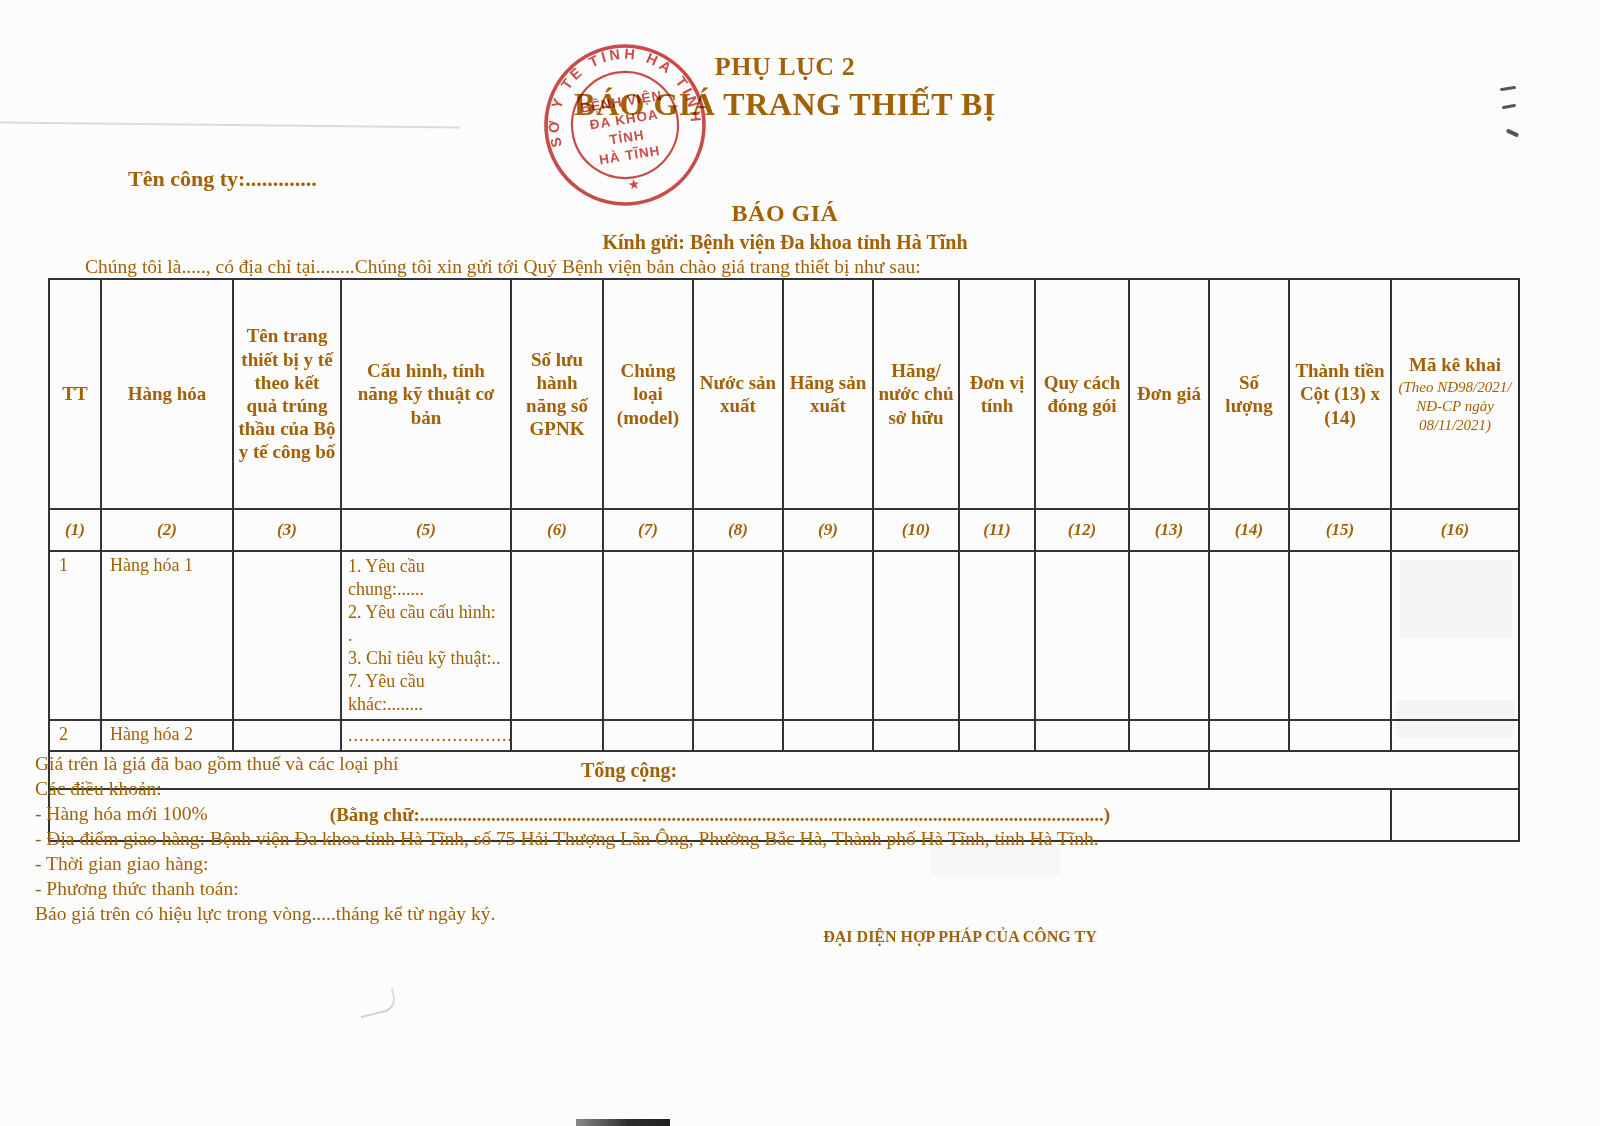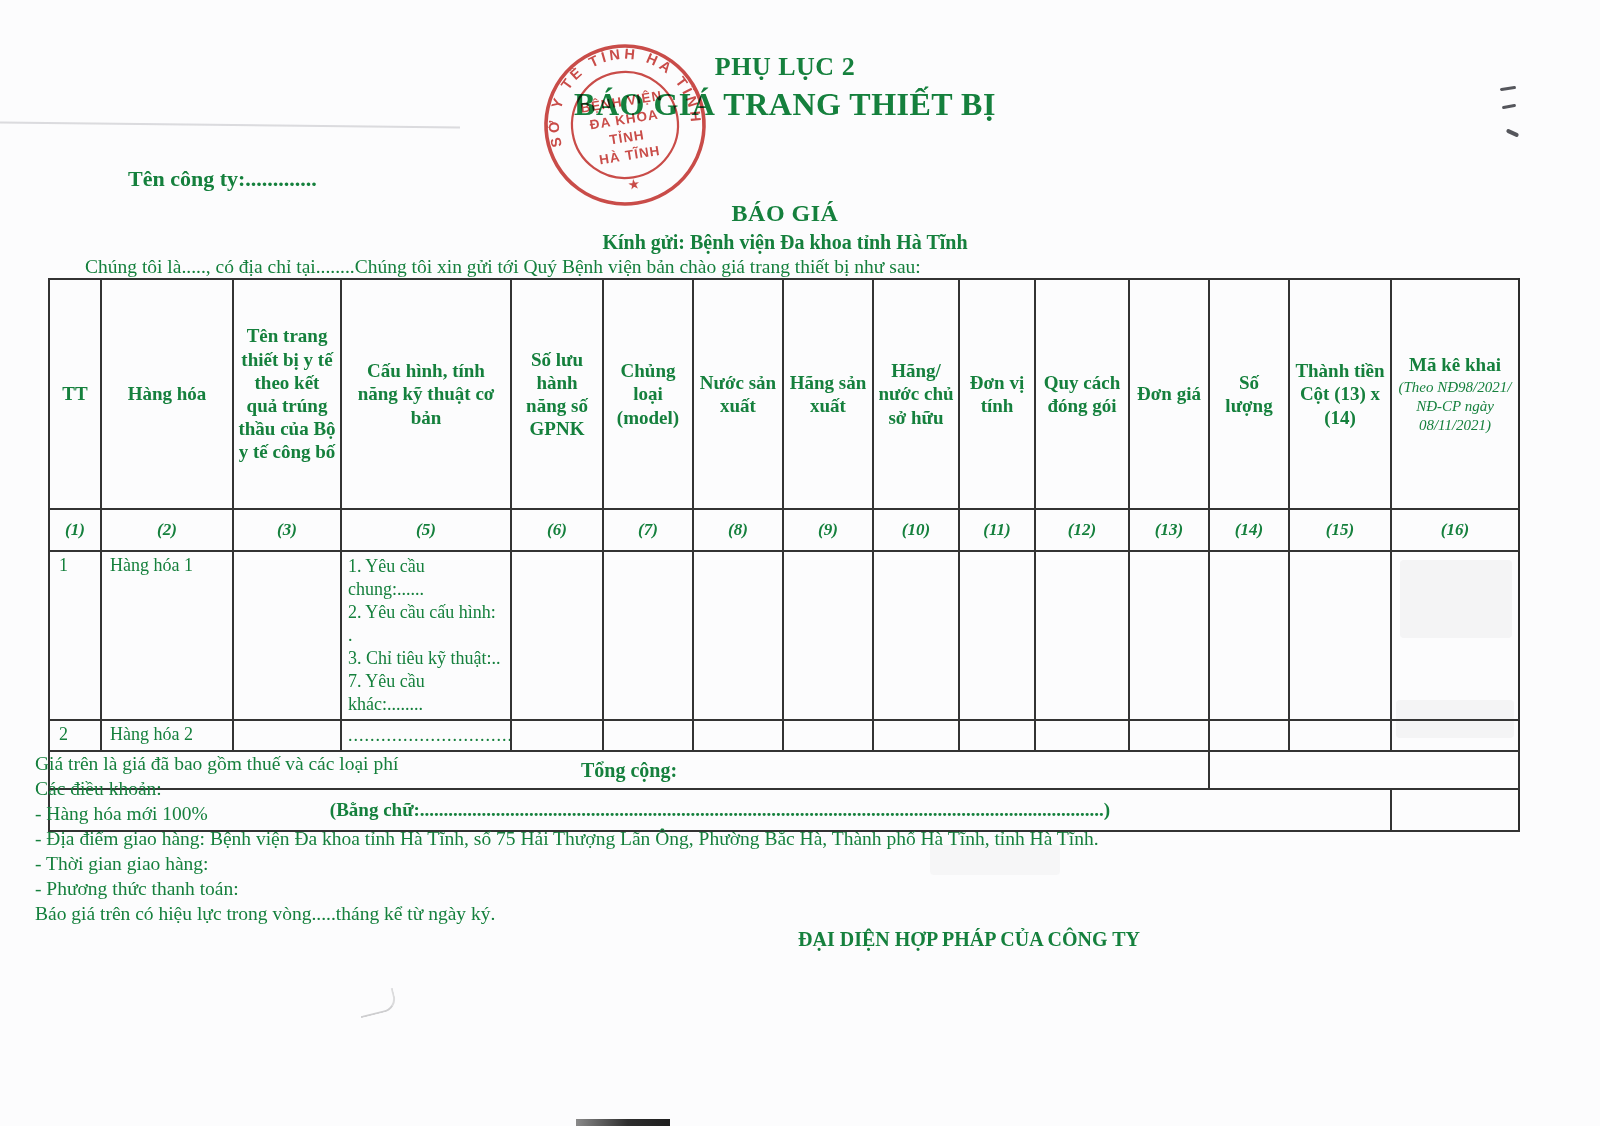--- a/index.html
+++ b/index.html
@@ -3,21 +3,21 @@
 <meta charset="utf-8">
 <style>
   * { box-sizing: border-box; }
   html,body { margin:0; padding:0; background:#e8e8e8; }
   .page {
     position: relative;
     width: 1600px; height: 1126px;
     margin: 0 auto;
     background: #fcfcfd;
     font-family: "Liberation Serif", serif;
-    color: #15803d;
+    color: #a16207;
     overflow: hidden;
   }
   
   .centered-line { position:absolute; left:0; width:1570px; text-align:center; }
   .appendix-title { top:52px; font-size:26px; font-weight:bold; letter-spacing:.5px; }
   .doc-title     { top:86px; font-size:32px; font-weight:bold; letter-spacing:.5px; }
   .reference-line{ top:132px; font-size:22px; font-weight:bold; font-style:italic; white-space:pre; }
   .company-label { position:absolute; left:128px; top:166px; font-size:22px; font-weight:bold; }
   .quote-heading { top:200px; font-size:24px; font-weight:bold; letter-spacing:.5px; }
   .salutation    { top:231px; font-size:20px; font-weight:bold; }
@@ -38,28 +38,28 @@
   }
   .quote-table th { font-size:19px; font-weight:bold; line-height:1.22; text-align:center; vertical-align:middle; }
   .hdr-note { font-weight:normal; font-style:italic; font-size:15px; line-height:1.25; display:block; margin-top:2px; }
   .num-row td { font-size:17px; font-weight:bold; font-style:italic; text-align:center; padding:2px; }
   .data-row td { font-size:18px; vertical-align:top; text-align:left; padding:3px 8px; }
   .data-row .tt-cell { padding-left:9px; }
   .spec-cell { font-size:15.5px; line-height:1.28; padding:3px 6px !important; }
   .dots-cell { text-align:center !important; font-size:14px; letter-spacing:1px; }
   .total-row td { height:38px; }
   .total-label { font-size:20px; font-weight:bold; text-align:center !important; vertical-align:middle;margin-top:6px; }
-  .words-row td { height:42px; }
+  .words-row td { height:52px; }
   .words-label { font-size:19px; font-weight:bold; text-align:center !important; vertical-align:middle; }
 
   
   .footer-block { position:absolute; left:35px; top:751px; width:1540px; font-size:19.5px; line-height:25px; }
   .footer-line { white-space:pre; }
-  .signature { position:absolute; left:780px; top:928px; width:360px; text-align:right;
-               font-size:20px; font-weight:bold; }
+  .signature { position:absolute; left:780px; top:928px; width:360px; text-align:center;
+               font-size:16px; font-weight:bold; }
 
   
   .scan-line-top { position:absolute; left:0; top:124px; width:460px; height:1.5px;
                    background:#b9b9bf; opacity:.5; transform:rotate(0.6deg); }
   .smudge { position:absolute; background:rgba(90,90,100,.05); border-radius:4px; }
   .smudge.s1 { left:1400px; top:560px; width:112px; height:78px; }
   .smudge.s2 { left:1396px; top:700px; width:118px; height:38px; }
   .smudge.s3 { left:930px; top:845px; width:130px; height:30px; background:rgba(90,90,100,.04); }
   .pencil-mark { position:absolute; left:358px; top:992px; width:38px; height:22px;
                  border-bottom:2px solid rgba(120,120,125,.35);

